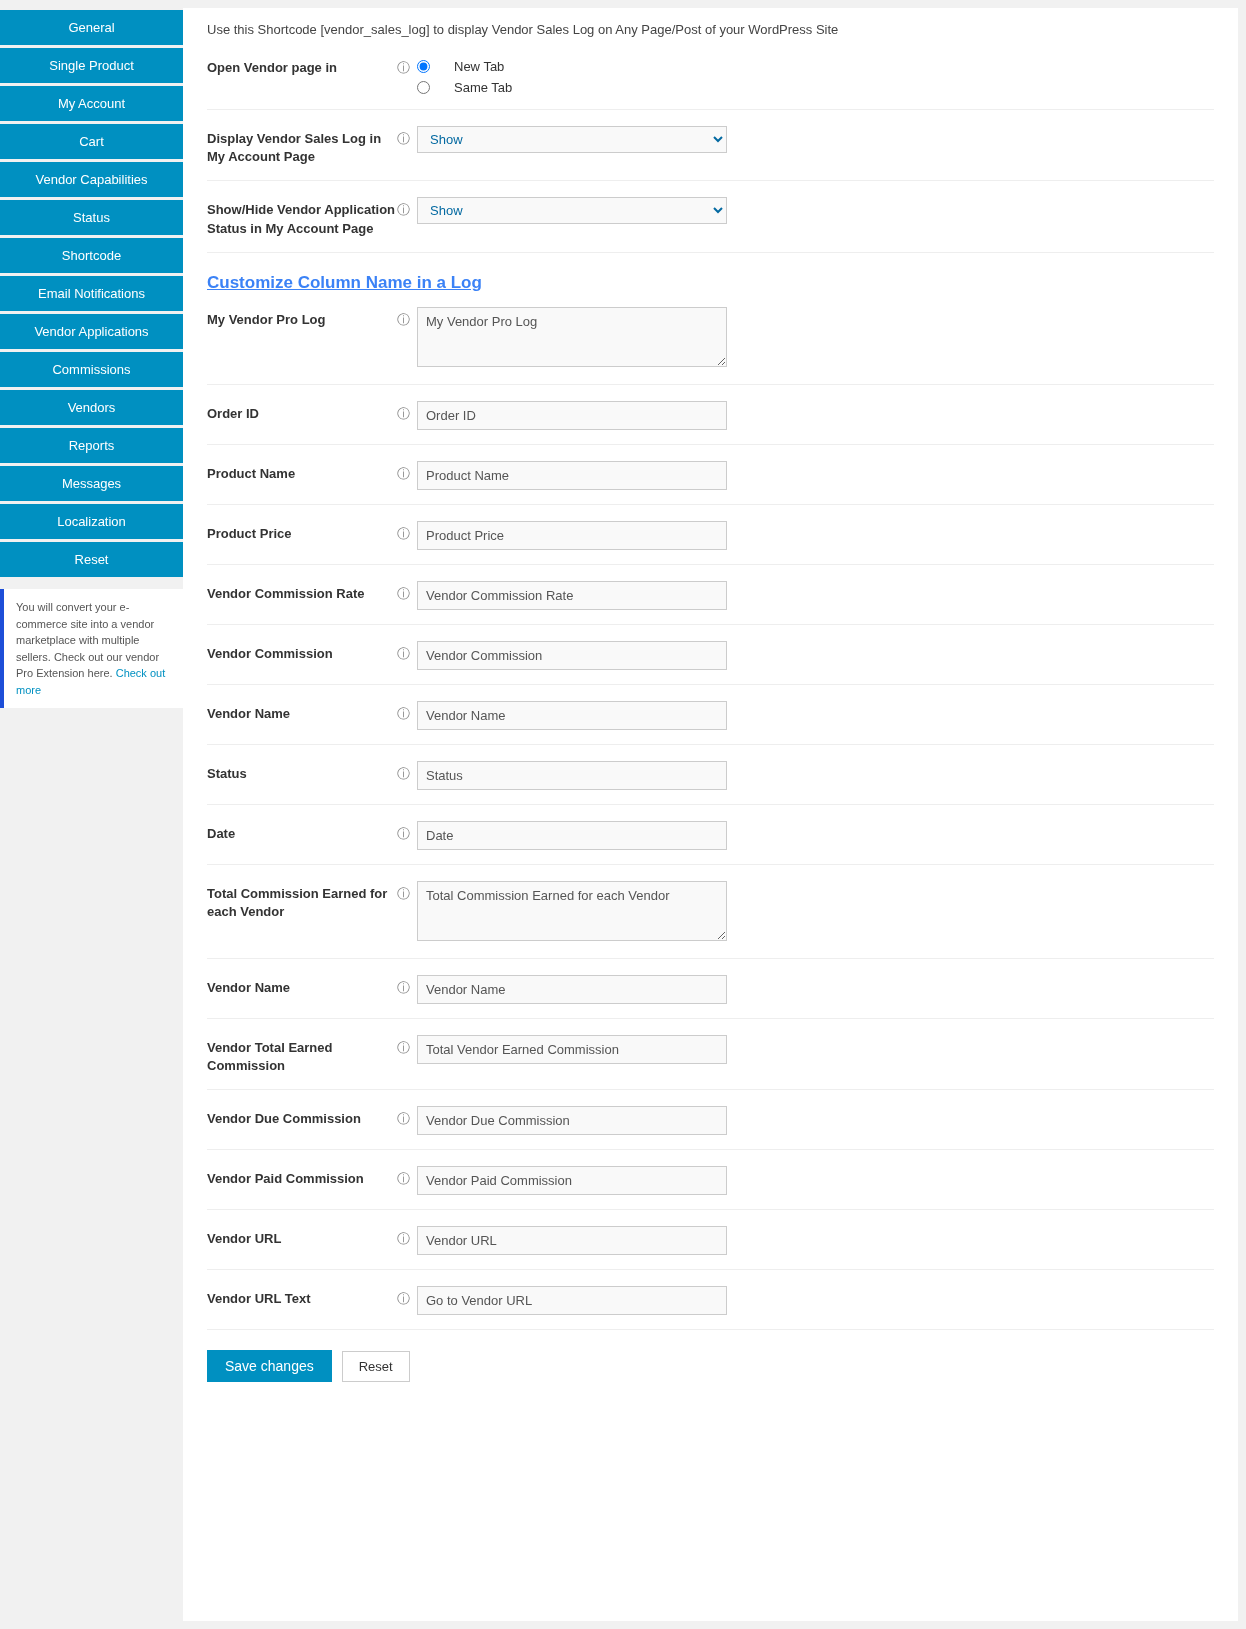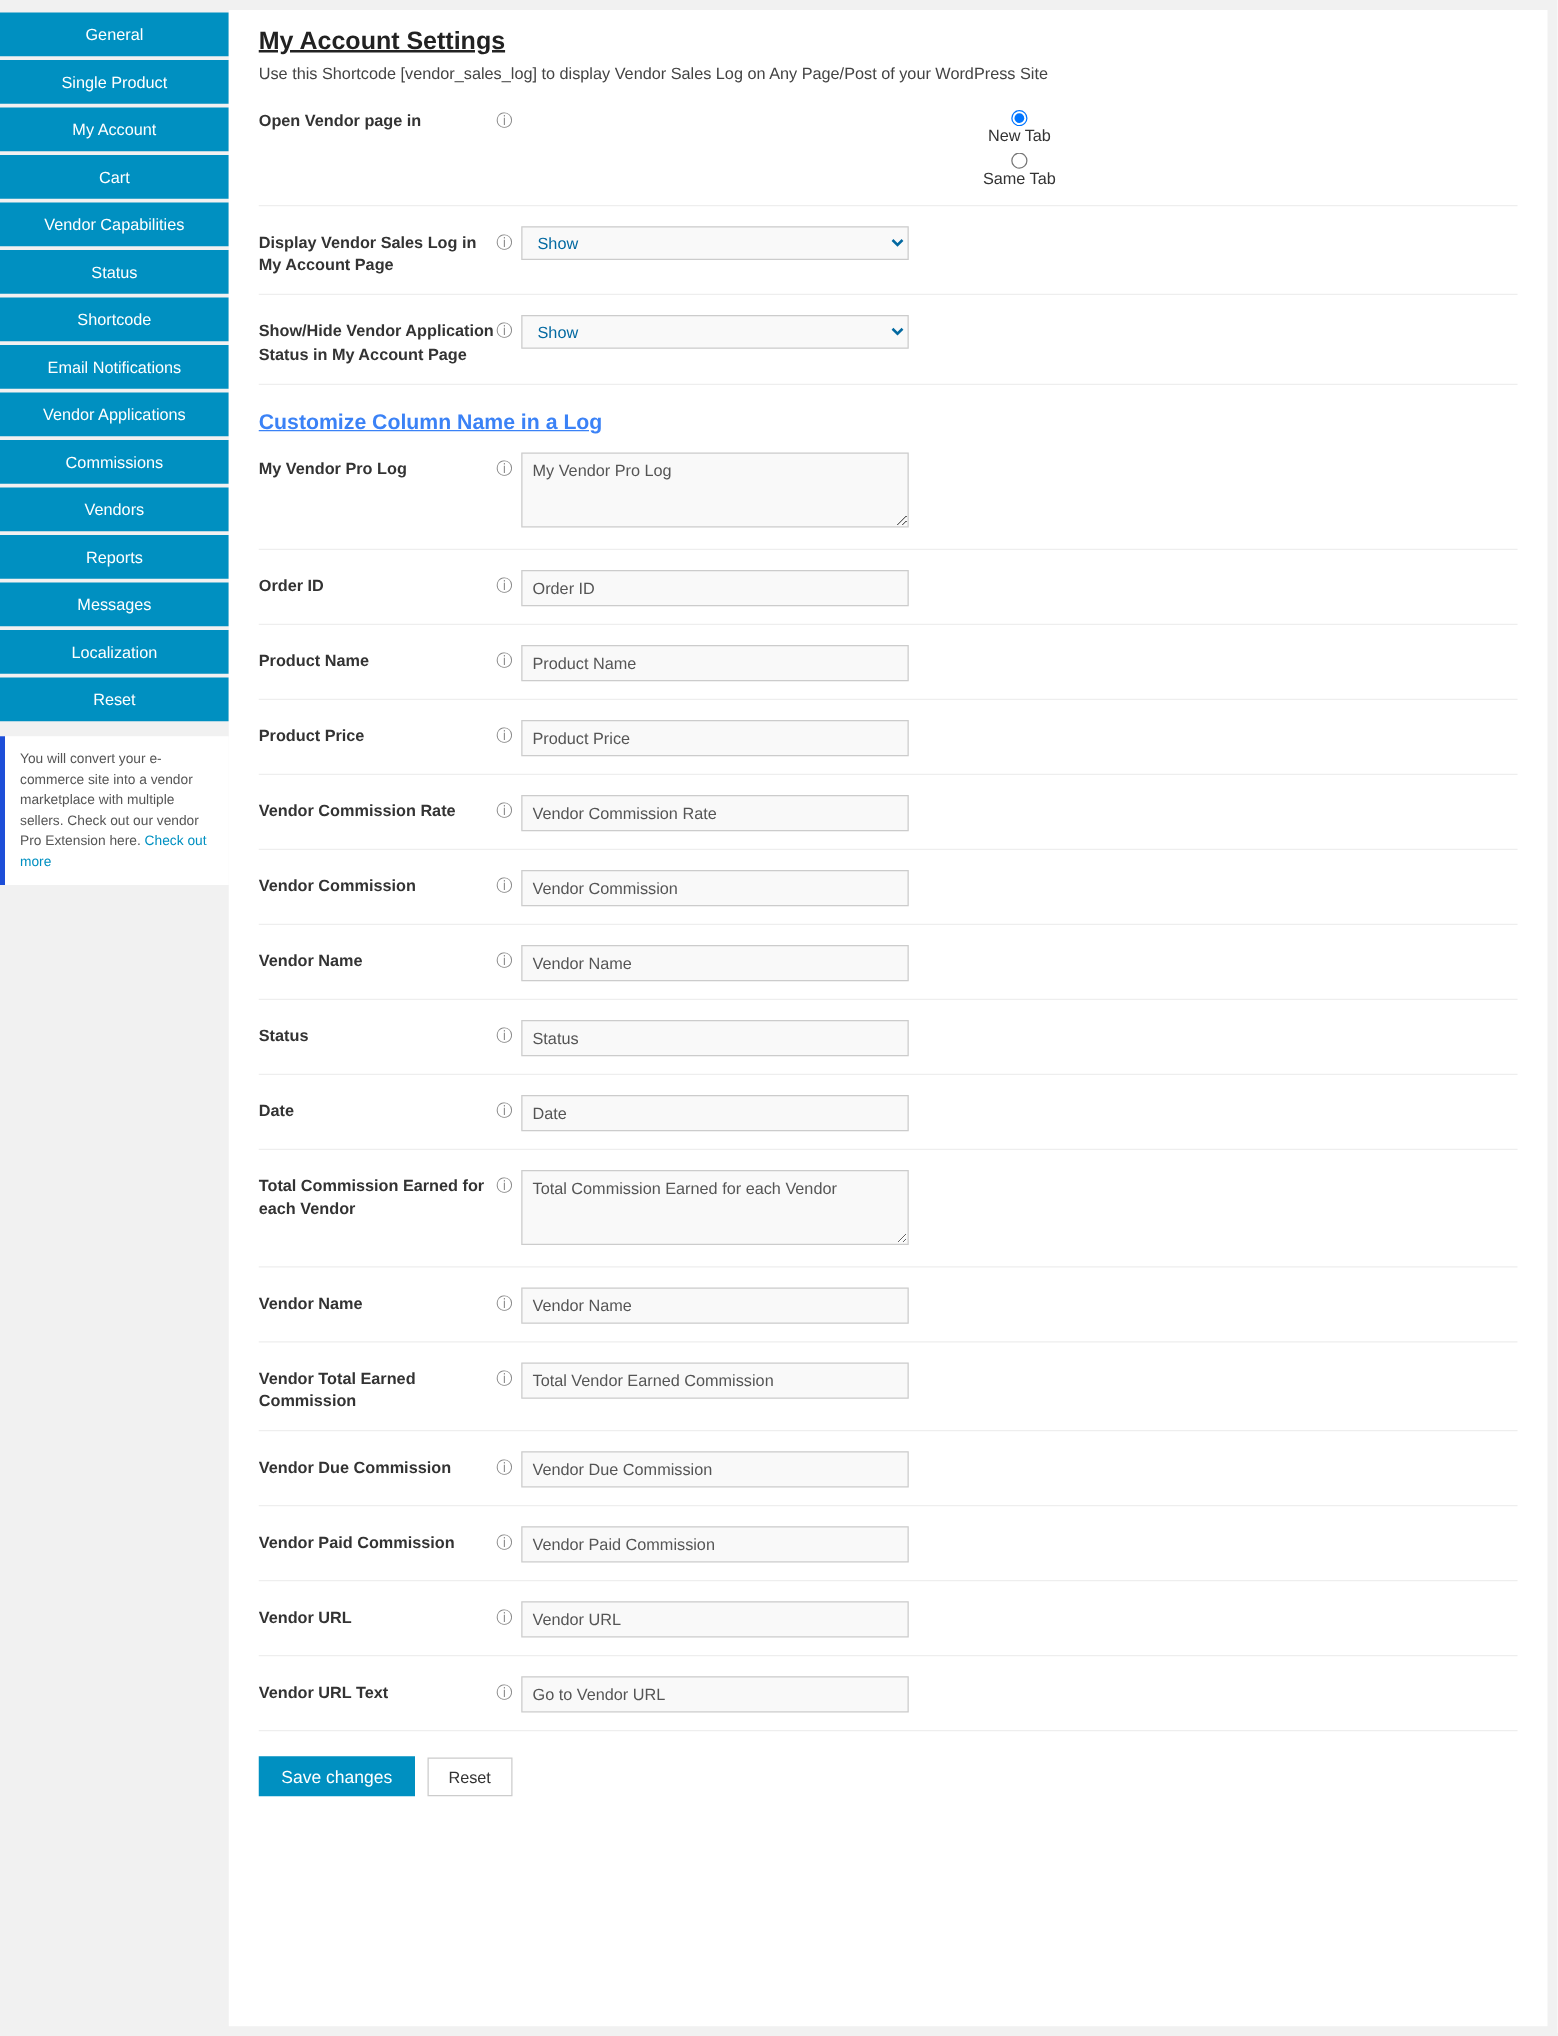--- a/index.html
+++ b/index.html
@@ -123,23 +123,22 @@
     }
     .radio-group {
       display: flex;
       flex-direction: column;
       gap: 6px;
       padding-top: 4px;
     }
     .radio-item {
       display: flex;
       align-items: center;
-      gap: 0;
-      font-size: 13px;
-      flex-direction: column;
+      gap: 24px;
+      font-size: 13px;
     }
     .section-heading {
       font-size: 17px;
       font-weight: bold;
       text-decoration: underline;
       color: #3b82f6;
       margin: 20px 0 14px 0;
     }
     .form-buttons {
       margin-top: 20px;
@@ -188,21 +187,20 @@
     <button class="sidebar-btn">Localization</button>
     <button class="sidebar-btn">Reset</button>
 
     <div class="sidebar-promo">
       <span>You will convert your e-commerce site into a vendor marketplace with multiple sellers. Check out our vendor Pro Extension here.</span>
       <a href="#">Check out more</a>
     </div>
   </div>
 
   <div class="main-content">
-    <h1 class="page-title">My Account Settings</h1>
     <p class="page-description">Use this Shortcode [vendor_sales_log] to display Vendor Sales Log on Any Page/Post of your WordPress Site</p>
 
     <div class="field-group">
       <div class="field-label">Open Vendor page in</div>
       <div class="field-help">ⓘ</div>
       <div class="field-control">
         <div class="radio-group">
           <label class="radio-item">
             <input type="radio" name="open_vendor" value="new_tab" checked="" style="">
             <span>New Tab</span>

